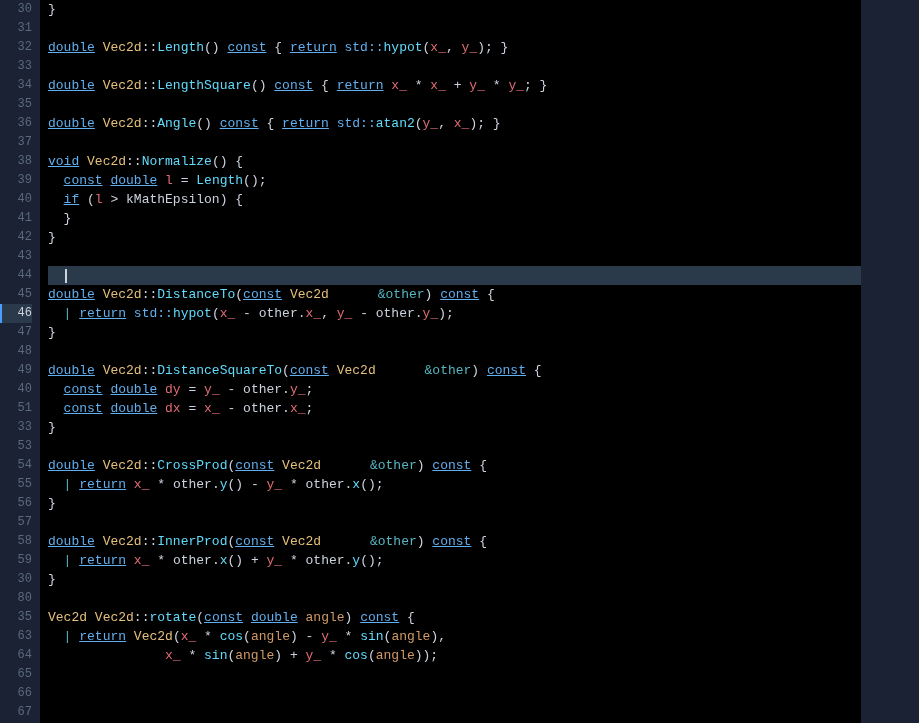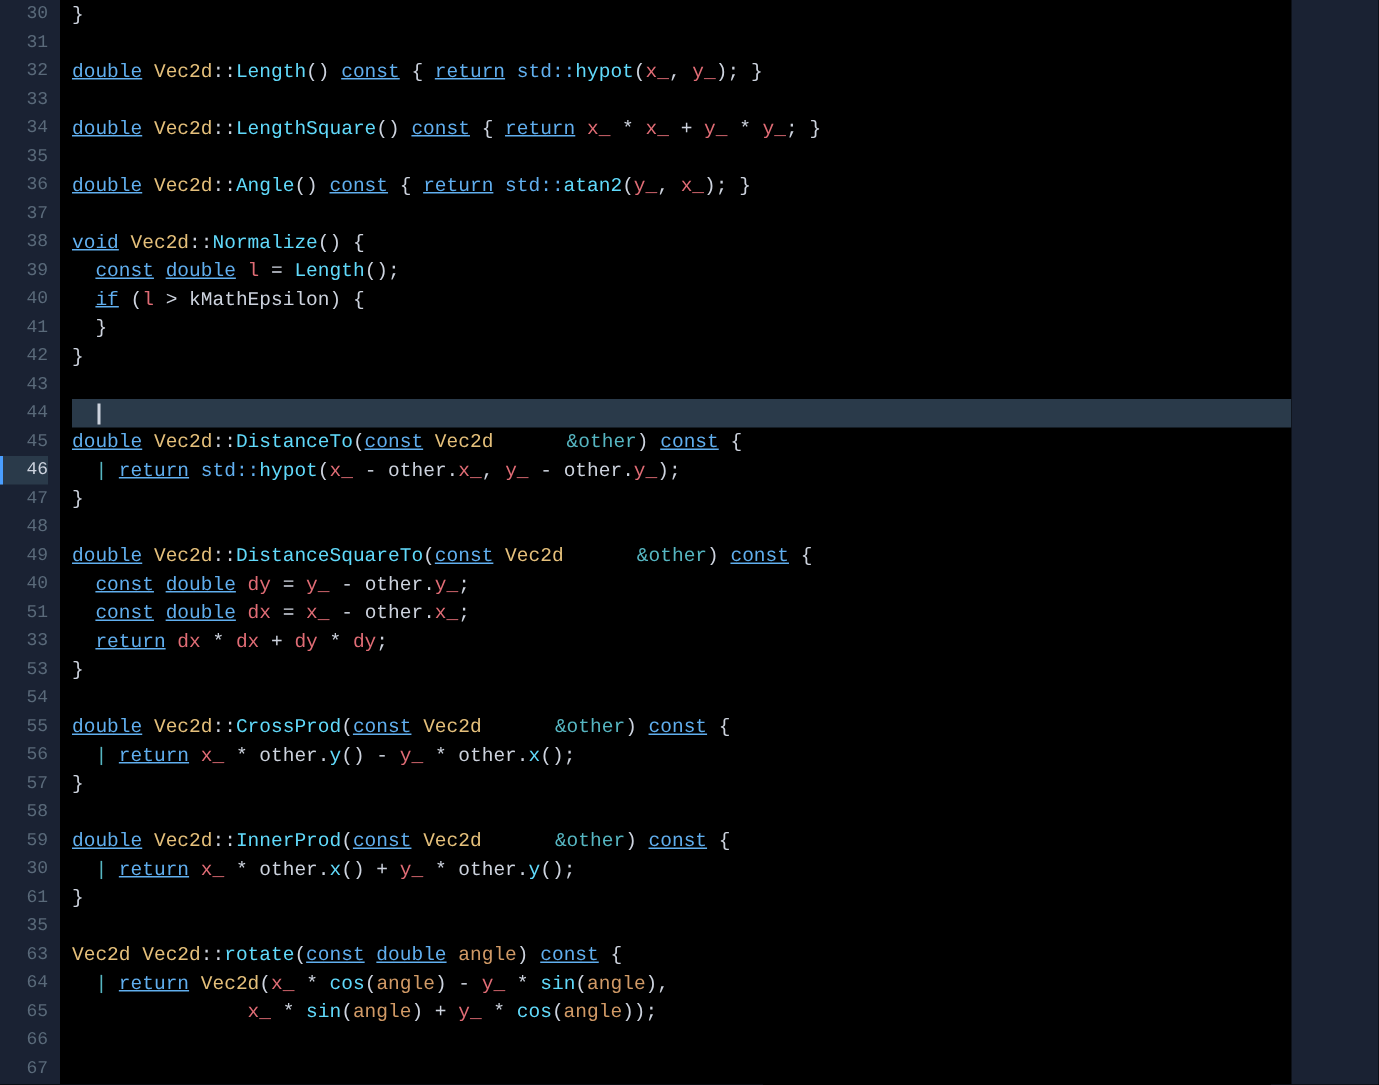--- a/index.html
+++ b/index.html
@@ -103,21 +103,21 @@
     <span class="ln">51</span>
     <span class="ln">33</span>
     <span class="ln">53</span>
     <span class="ln">54</span>
     <span class="ln">55</span>
     <span class="ln">56</span>
     <span class="ln">57</span>
     <span class="ln">58</span>
     <span class="ln">59</span>
     <span class="ln">30</span>
-    <span class="ln">61</span>
+    <span class="ln">80</span>
     <span class="ln">35</span>
     <span class="ln">63</span>
     <span class="ln">64</span>
     <span class="ln">65</span>
     <span class="ln">66</span>
     <span class="ln">67</span>
   </div>
   <div class="code-content">
 
     <div class="code-line"><span class="punct">}</span></div>
@@ -159,21 +159,20 @@
     <div class="code-line"><span class="punct">}</span></div>
 
     <div class="code-line"> </div>
 
     <div class="code-line"><span class="kw">double</span><span class="plain"> </span><span class="cls">Vec2d</span><span class="plain">::</span><span class="fn">DistanceSquareTo</span><span class="plain">(</span><span class="kw">const</span><span class="plain"> </span><span class="cls">Vec2d</span><span class="plain"> </span><span class="ref">&amp;other</span><span class="plain">) </span><span class="kw">const</span><span class="plain"> {</span></div>
 
     <div class="code-line"><span class="plain">  </span><span class="kw">const</span><span class="plain"> </span><span class="kw">double</span><span class="plain"> </span><span class="id">dy</span><span class="plain"> = </span><span class="id">y_</span><span class="plain"> - </span><span class="plain">other.</span><span class="id">y_</span><span class="plain">;</span></div>
 
     <div class="code-line"><span class="plain">  </span><span class="kw">const</span><span class="plain"> </span><span class="kw">double</span><span class="plain"> </span><span class="id">dx</span><span class="plain"> = </span><span class="id">x_</span><span class="plain"> - </span><span class="plain">other.</span><span class="id">x_</span><span class="plain">;</span></div>
 
-    <div class="code-line"><span class="plain">  </span><span class="kw">return</span><span class="plain"> </span><span class="id">dx</span><span class="plain"> * </span><span class="id">dx</span><span class="plain"> + </span><span class="id">dy</span><span class="plain"> * </span><span class="id">dy</span><span class="plain">;</span></div>
 
     <div class="code-line"><span class="punct">}</span></div>
 
     <div class="code-line"> </div>
 
     <div class="code-line"><span class="kw">double</span><span class="plain"> </span><span class="cls">Vec2d</span><span class="plain">::</span><span class="fn">CrossProd</span><span class="plain">(</span><span class="kw">const</span><span class="plain"> </span><span class="cls">Vec2d</span><span class="plain"> </span><span class="ref">&amp;other</span><span class="plain">) </span><span class="kw">const</span><span class="plain"> {</span></div>
 
     <div class="code-line"><span class="plain">  </span><span class="plain" style="color:#56b6c2;">|</span><span class="plain"> </span><span class="kw">return</span><span class="plain"> </span><span class="id">x_</span><span class="plain"> * </span><span class="plain">other.</span><span class="fn">y</span><span class="plain">() - </span><span class="id">y_</span><span class="plain"> * </span><span class="plain">other.</span><span class="fn">x</span><span class="plain">();</span></div>
 
     <div class="code-line"><span class="punct">}</span></div>

